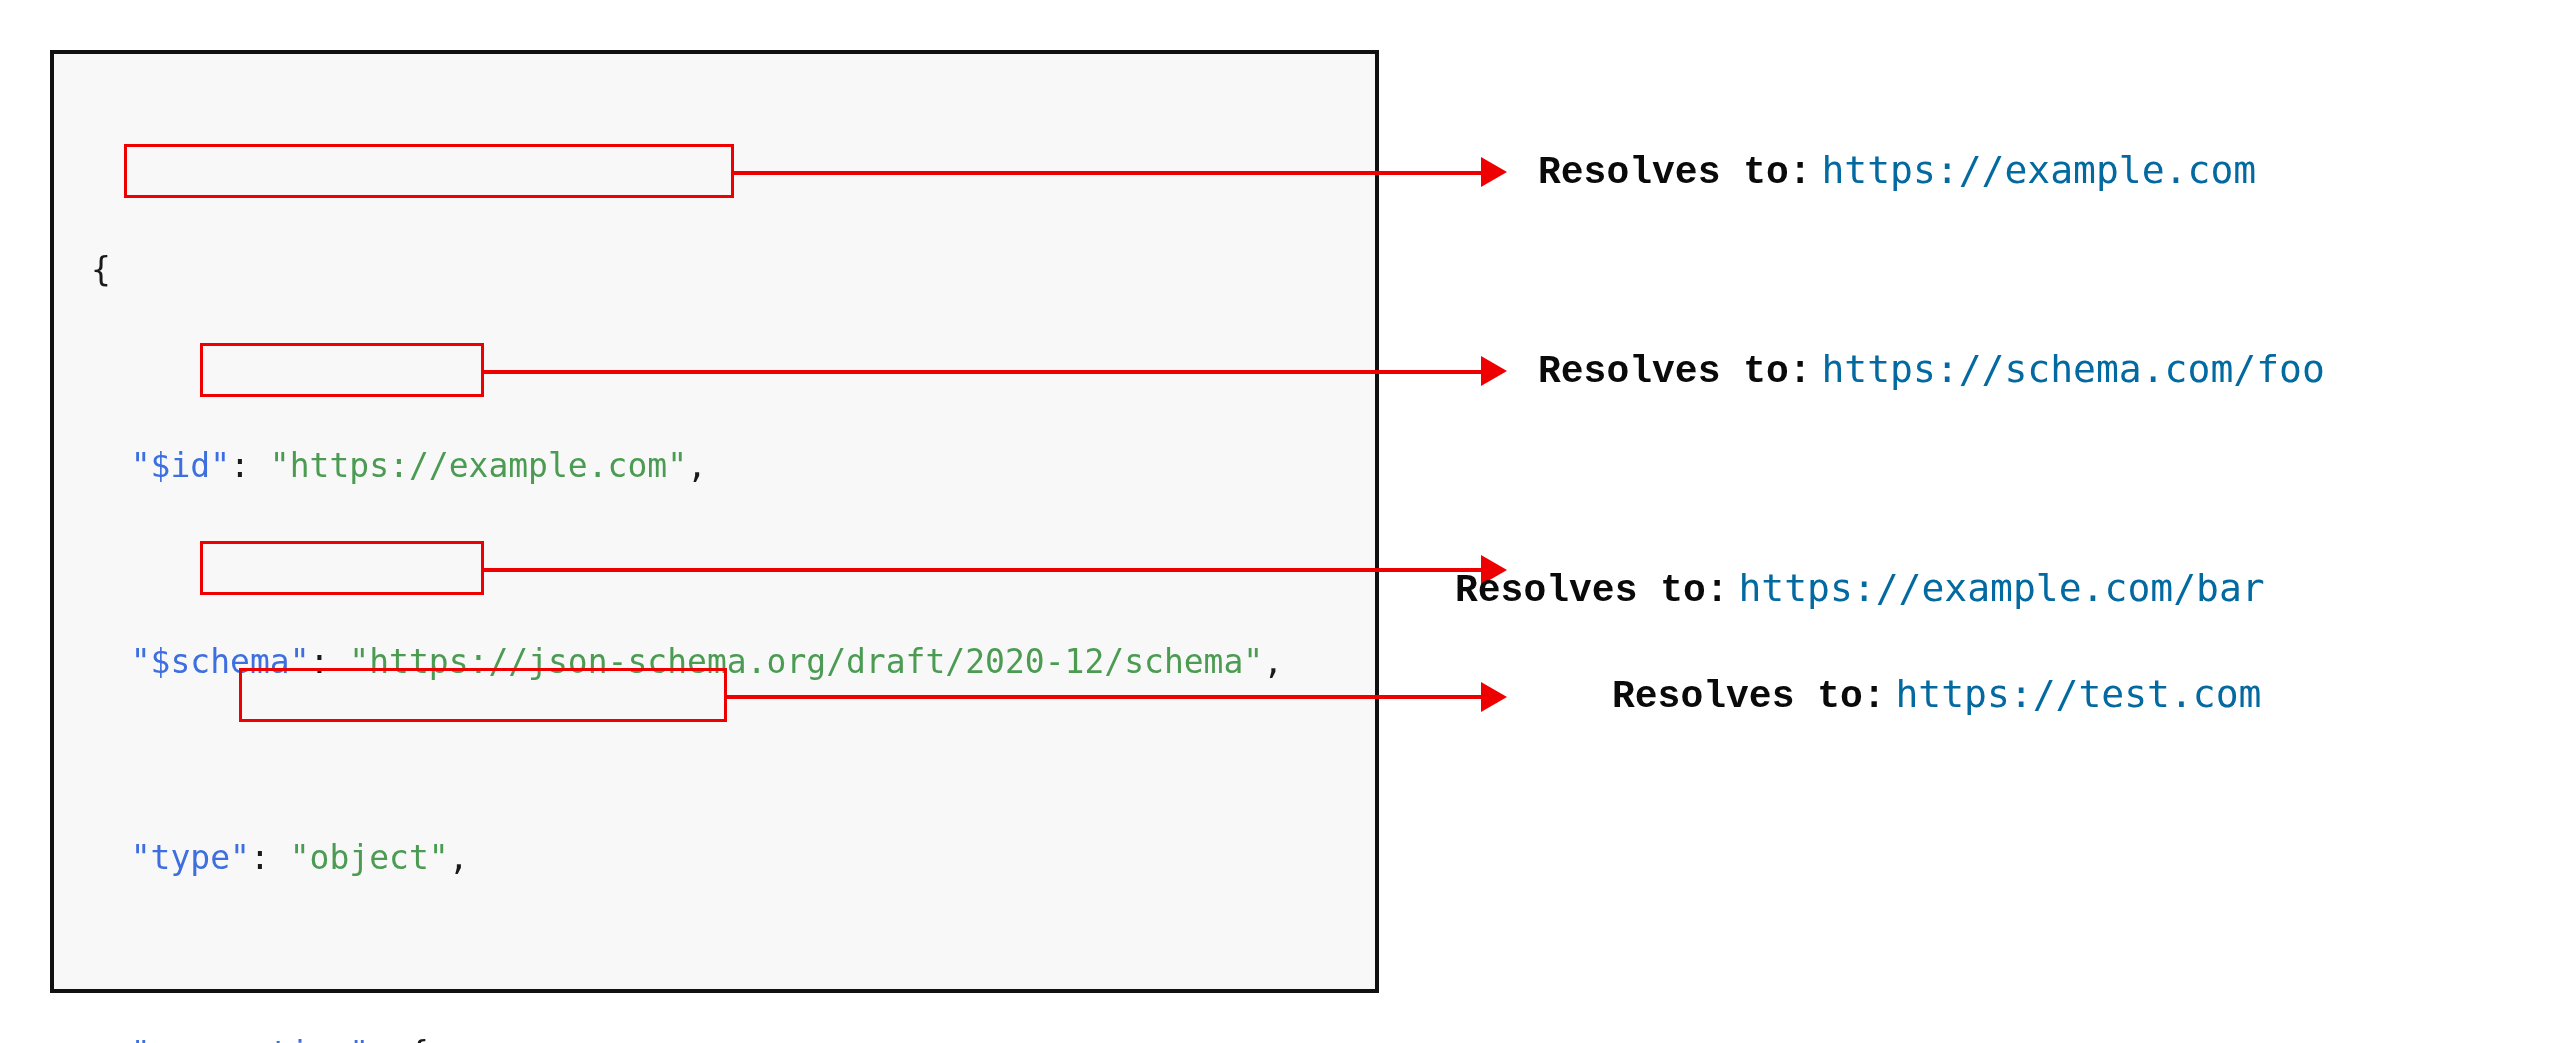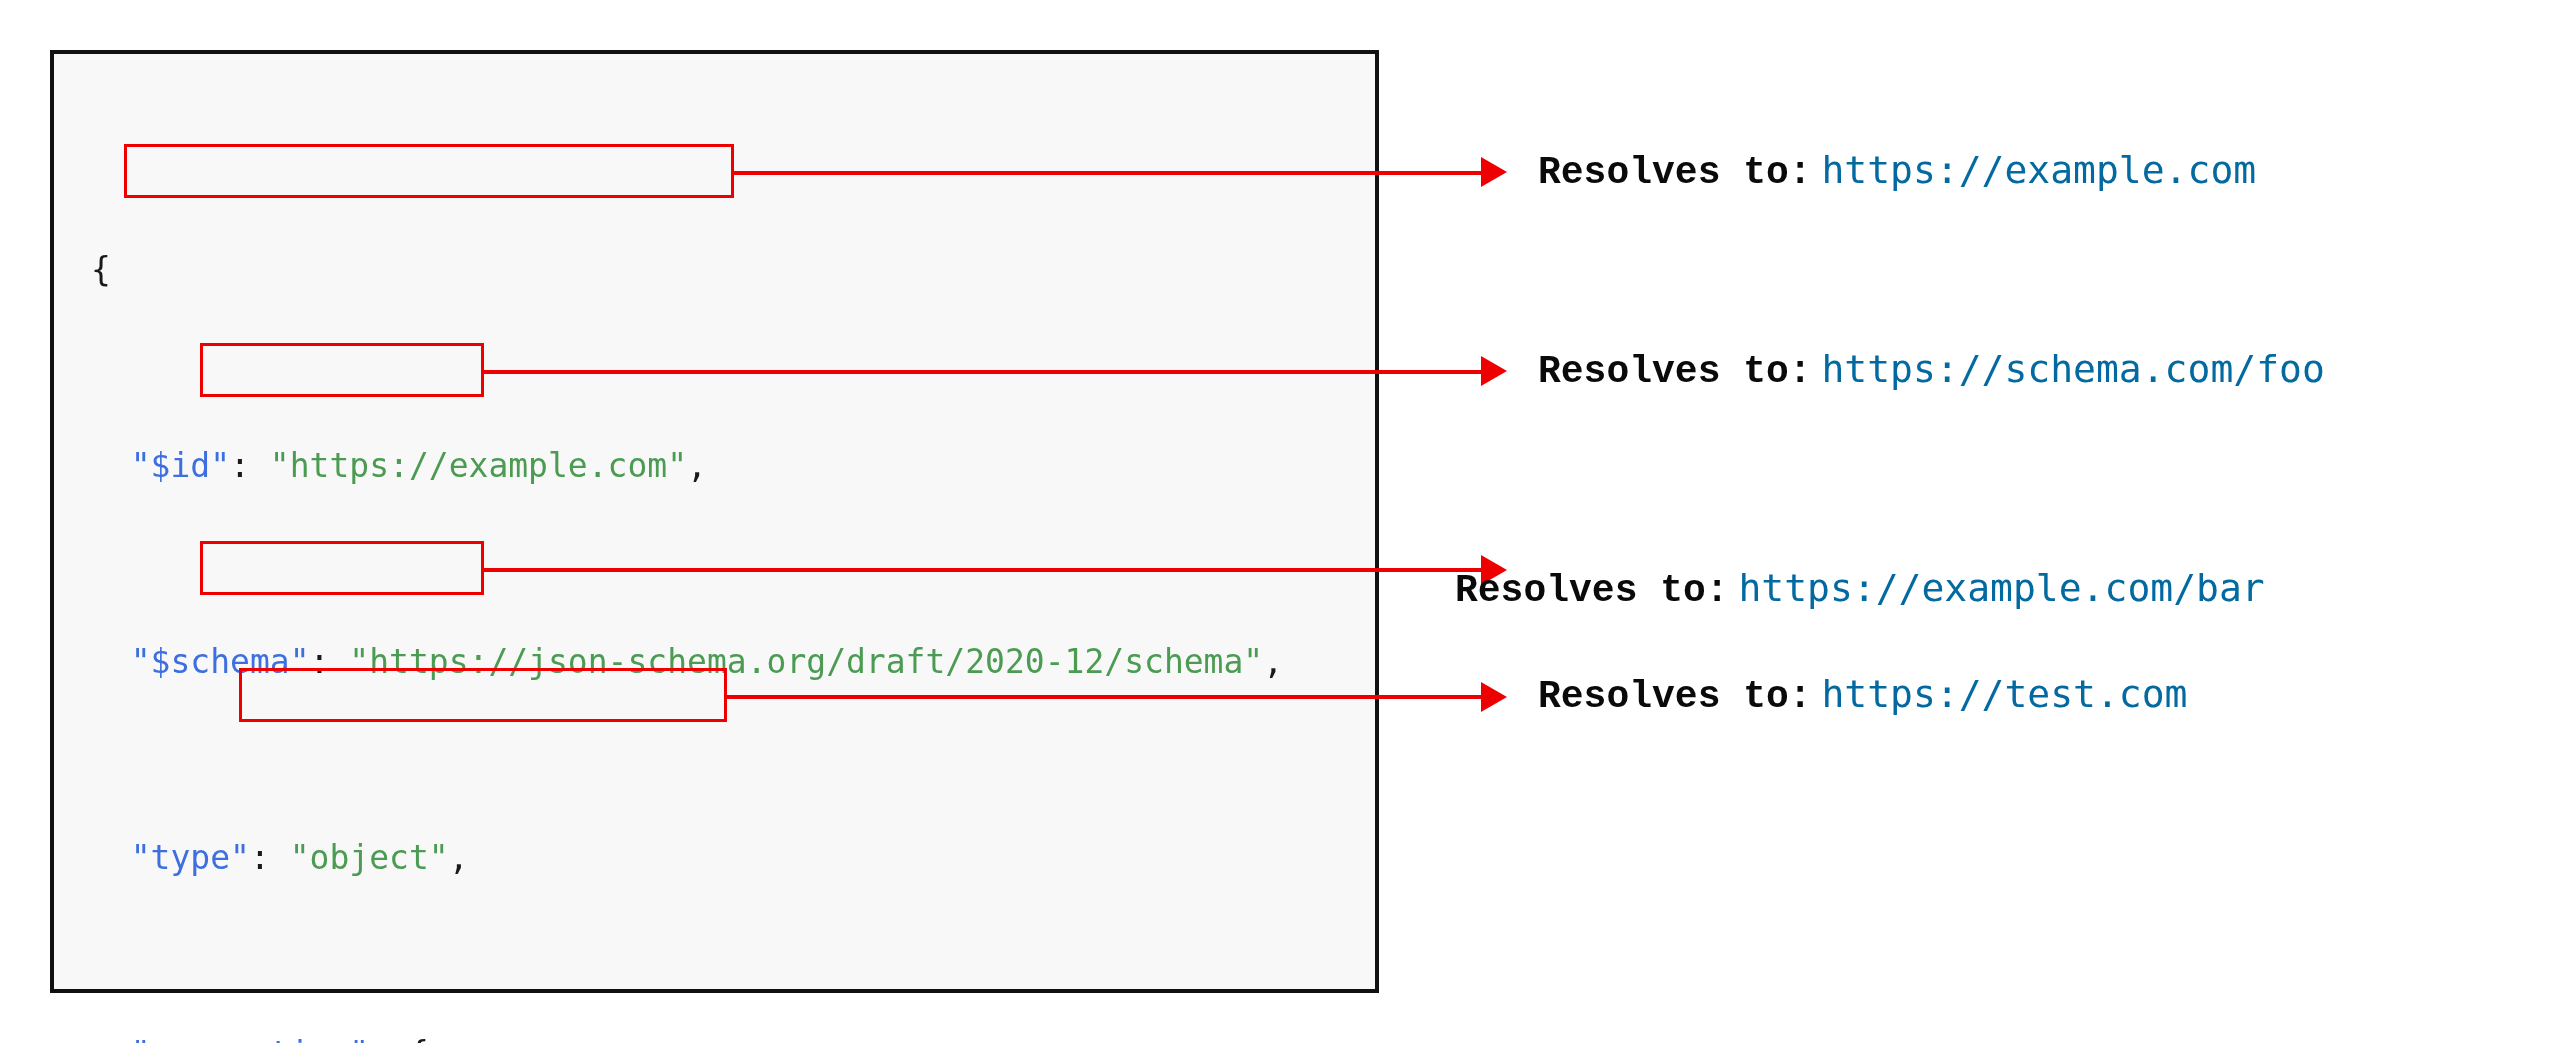--- a/index.html
+++ b/index.html
@@ -157,16 +157,16 @@
 </div>
 
 <div class="annotation" style="left:1538px; top:350px;">
   <span class="ann-label">Resolves to:</span><span class="ann-url">https://schema.com/foo</span>
 </div>
 
 <div class="annotation" style="left:1455px; top:549px;margin-top:20px;">
   <span class="ann-label">Resolves to:</span><span class="ann-url">https://example.com/bar</span>
 </div>
 
-<div class="annotation" style="left:1538px; top:675px;">
+<div class="annotation" style="left:1612px; top:675px;">
   <span class="ann-label">Resolves to:</span><span class="ann-url">https://test.com</span>
 </div>
 
 
 </body></html>

